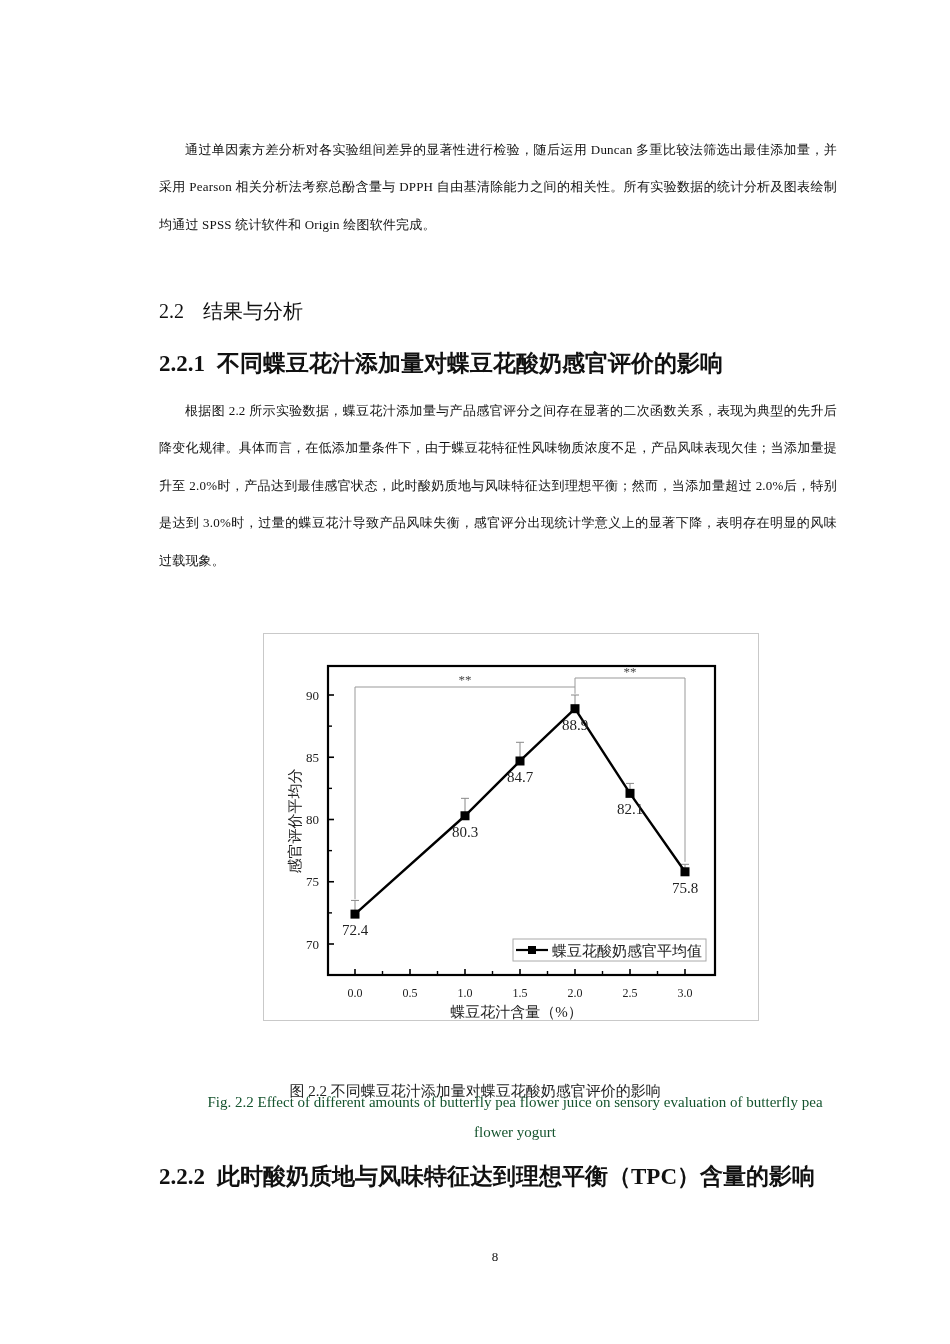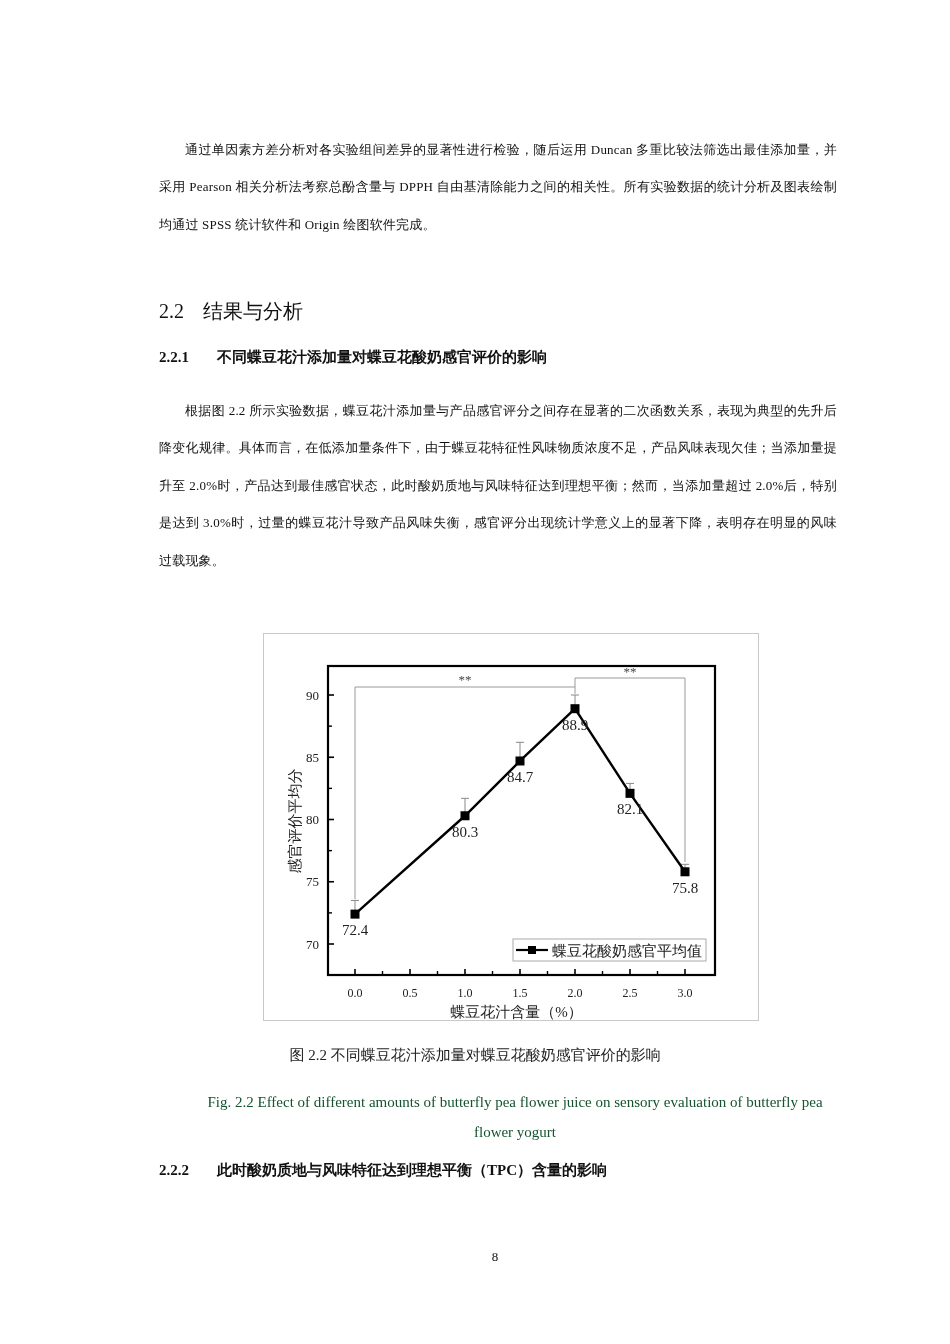--- a/index.html
+++ b/index.html
@@ -1,24 +1,24 @@
 <!DOCTYPE html>
 <html><head>
 <meta charset="utf-8">
 <style>
   html, body { margin: 0; padding: 0; background: #ffffff; }
   body { width: 950px; height: 1344px; position: relative; overflow: hidden;
          font-family: "Liberation Serif", "DejaVu Serif", serif; color: #111; }
   .para { position: absolute; left: 159px; width: 678px; font-size: 13px; line-height: 37.4px;
           text-align: justify; text-indent: 2em; margin: 0; letter-spacing: 0.2px; }
   .h2 { position: absolute; left: 159px; font-size: 20px; margin: 0; }
-  .h3 { position: absolute; left: 159px; font-size: 15px; font-weight: bold; margin: 0; }
+  .h3 { position: absolute; left: 159px; font-size: 23px; font-weight: bold; margin: 0; }
   .num { display: inline-block; min-width: 44px; }
   .num3 { display: inline-block; min-width: 58px; }
-  .caption-cn { position: absolute; left: 0; width: 950px; top: 1046px; text-align: center; font-size: 15px; color: #222; }
+  .caption-cn { position: absolute; left: 0; width: 950px; top: 1082px; text-align: center; font-size: 15px; color: #222; }
   .caption-en { position: absolute; left: 200px; width: 630px; top: 1087px; text-align: center; font-size: 15px; line-height: 30px; color: #14532d; }
   .page-num { position: absolute; left: 0; width: 990px; top: 1249px; text-align: center; font-size: 13px; }
   .fig-box { position: absolute; left: 263px; top: 633px; width: 496px; height: 388px; border: 1px solid #c9c9c9; box-sizing: border-box; }
   svg text { font-family: "Liberation Serif", "DejaVu Serif", serif; }
 </style>
 </head>
 <body>
 
 <p class="para" style="top:131px;">通过单因素方差分析对各实验组间差异的显著性进行检验，随后运用 Duncan 多重比较法筛选出最佳添加量，并采用 Pearson 相关分析法考察总酚含量与 DPPH 自由基清除能力之间的相关性。所有实验数据的统计分析及图表绘制均通过 SPSS 统计软件和 Origin 绘图软件完成。</p>
 

